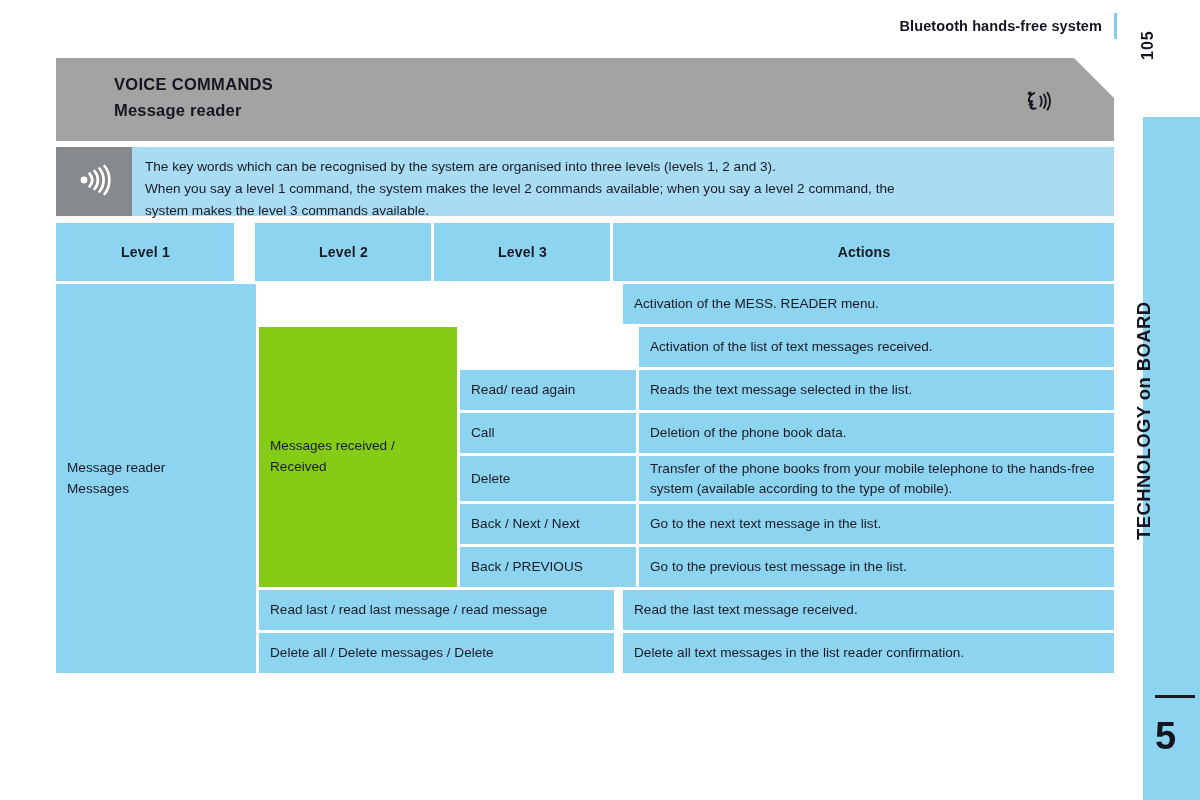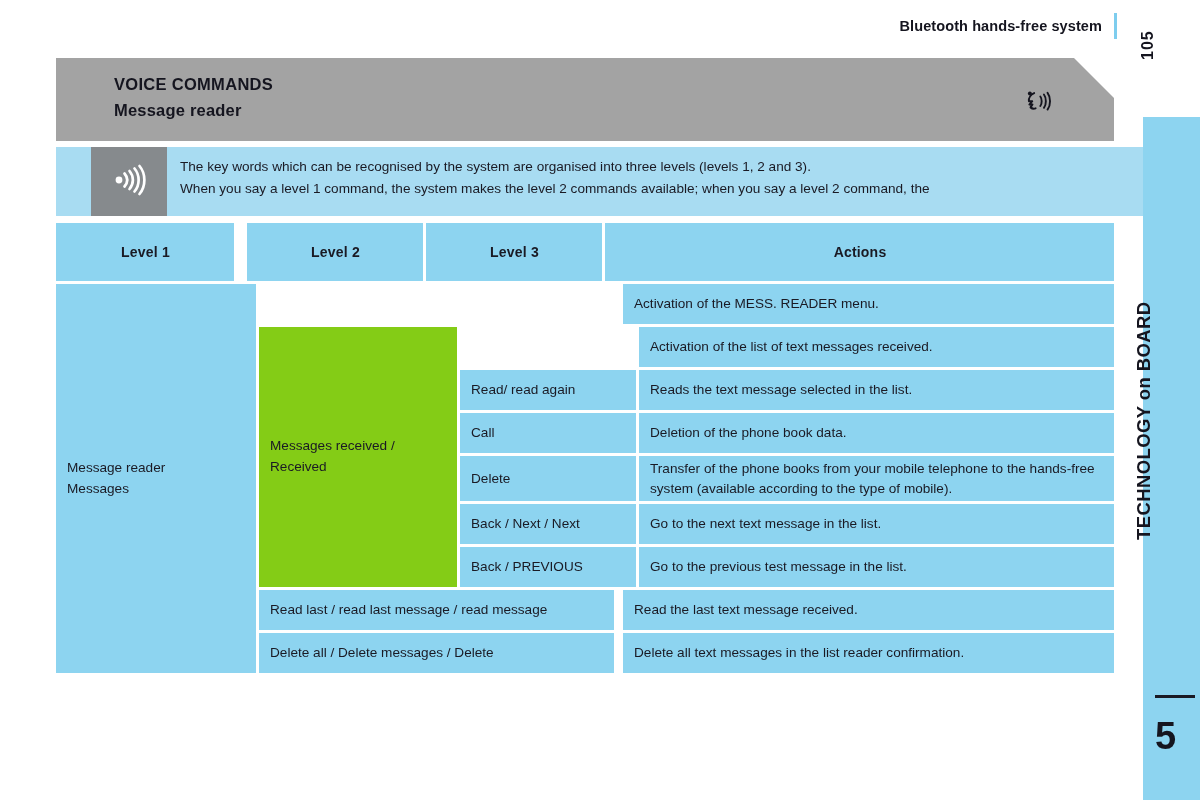--- a/index.html
+++ b/index.html
@@ -78,21 +78,20 @@
   
   .note {
     position: absolute;
     left: 56px;
     top: 147px;
     width: 1058px;
     height: 69px;
     background: #a8dcf2;
     display: flex;
     align-items: stretch;
-    padding-left: 35px;
   }
   .note-icon-box {
     width: 76px;
     flex: 0 0 76px;
     background: #868a8d;
     display: flex;
     align-items: center;
     justify-content: center;
   }
   .note-body {
@@ -120,21 +119,21 @@
     background: #8dd4f0;
     box-sizing: border-box;
     padding: 8px 10px 8px 11px;
     font-size: 13.6px;
     line-height: 1.45;
     color: #1a1a24;
     display: flex;
     align-items: center;
   }
   .cell.spacer { background: transparent; }
-  .c1 { width: 178px; flex: 0 0 178px; margin-right: 13px; }
+  .c1 { width: 178px; flex: 0 0 178px; margin-right: 21px; }
   .c2 { width: 176px; flex: 0 0 176px; margin-right: 3px; }
   .c3 { width: 176px; flex: 0 0 176px; margin-right: 3px; }
   .c23 { width: 355px; flex: 0 0 355px; margin-right: 9px; }
   .c4 { flex: 1 1 auto; }
 
   .header-row .cell {
     justify-content: center;
     font-weight: bold;
     font-size: 14px;
     height: 58px;
@@ -267,20 +266,21 @@
         <path d="M17.5 15.5 C21 19.6 21 24.4 17.5 28.5" fill="none" stroke="#ffffff" stroke-width="2.7" stroke-linecap="round"></path>
         <path d="M22.5 13 C27 18.3 27 25.7 22.5 31" fill="none" stroke="#ffffff" stroke-width="2.7" stroke-linecap="round"></path>
         <path d="M27.5 10.5 C33 17 33 27 27.5 33.5" fill="none" stroke="#ffffff" stroke-width="2.7" stroke-linecap="round"></path>
         <path d="M32.5 8 C39 15.7 39 28.3 32.5 36" fill="none" stroke="#ffffff" stroke-width="2.7" stroke-linecap="round"></path>
       </svg>
     </span>
   </div>
   <div class="note-body">
     <span class="note-line">The key words which can be recognised by the system are organised into three levels (levels 1, 2 and 3).</span>
     <span class="note-line">When you say a level 1 command, the system makes the level 2 commands available; when you say a level 2 command, the</span>
+    <span class="note-line">system makes the level 3 commands available.</span>
   </div>
 </div>
 
 <div class="table">
 
   <div class="trow header-row">
     <div class="cell c1">Level 1</div>
     <div class="cell c2">Level 2</div>
     <div class="cell c3">Level 3</div>
     <div class="cell c4">Actions</div>

